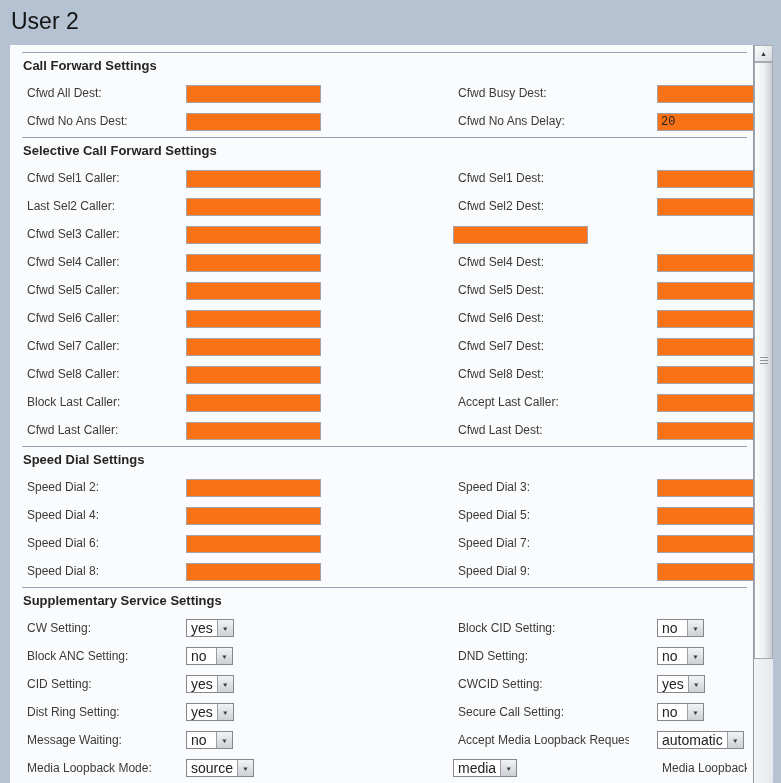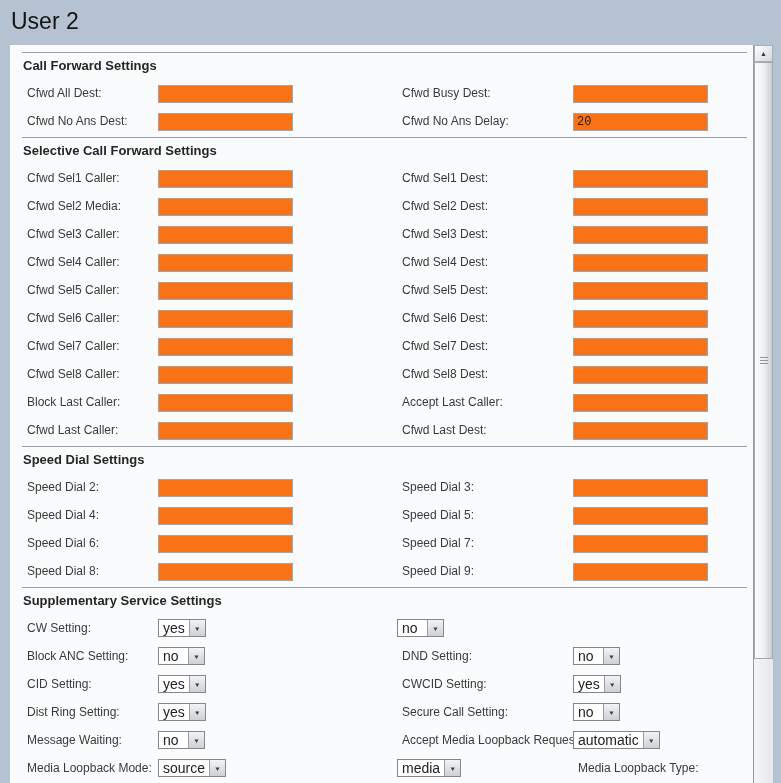--- a/index.html
+++ b/index.html
@@ -34,20 +34,21 @@
   .section:last-child { border-bottom:1px solid #0ea5e9; }
   .section-title {
     font-size:13px; font-weight:bold; color:#262626;
     margin:0 0 6px 0; padding-left:1px;
   }
   .row {
     display:grid;
     grid-template-columns:136px 239px 176px 1fr;
     height:28px;
     align-items:center;
+    gap:28px;
   }
   .cell.label {
     font-size:12px; color:#3a3a3a;
     padding-left:5px;
     white-space:nowrap; overflow:hidden;
   }
   .text-input {
     width:135px; height:18px;
     box-sizing:border-box;
     border:1px solid #a3a3a8;
@@ -128,29 +129,28 @@
         </div>
         <div class="section">
           <div class="section-title">Selective Call Forward Settings</div>
           <div class="row">
             <div class="cell label">Cfwd Sel1 Caller:</div>
             <div class="cell control"><input type="text" class="text-input" value="" style=""></div>
             <div class="cell label">Cfwd Sel1 Dest:</div>
             <div class="cell control"><input type="text" class="text-input" value="" style=""></div>
           </div>
           <div class="row">
-            <div class="cell label">Cfwd Sel2 Media:</div>
+            <div class="cell label">Last Sel2 Caller:</div>
             <div class="cell control"><input type="text" class="text-input" value="" style=""></div>
             <div class="cell label">Cfwd Sel2 Dest:</div>
             <div class="cell control"><input type="text" class="text-input" value="" style=""></div>
           </div>
           <div class="row">
             <div class="cell label">Cfwd Sel3 Caller:</div>
             <div class="cell control"><input type="text" class="text-input" value="" style=""></div>
-            <div class="cell label">Cfwd Sel3 Dest:</div>
             <div class="cell control"><input type="text" class="text-input" value="" style=""></div>
           </div>
           <div class="row">
             <div class="cell label">Cfwd Sel4 Caller:</div>
             <div class="cell control"><input type="text" class="text-input" value="" style=""></div>
             <div class="cell label">Cfwd Sel4 Dest:</div>
             <div class="cell control"><input type="text" class="text-input" value="" style=""></div>
           </div>
           <div class="row">
             <div class="cell label">Cfwd Sel5 Caller:</div>
@@ -219,20 +219,21 @@
         <div class="section">
           <div class="section-title">Supplementary Service Settings</div>
           <div class="row">
             <div class="cell label">CW Setting:</div>
             <div class="cell control"><div class="dropdown">
                 <span class="dd-value">yes</span>
                 <span class="dd-btn">
                   <span class="dd-arrow">▼</span>
                 </span>
               </div></div>
+            <div class="cell label">Block CID Setting:</div>
             <div class="cell control"><div class="dropdown">
                 <span class="dd-value">no</span>
                 <span class="dd-btn">
                   <span class="dd-arrow">▼</span>
                 </span>
               </div></div>
           </div>
           <div class="row">
             <div class="cell label">Block ANC Setting:</div>
             <div class="cell control"><div class="dropdown">

